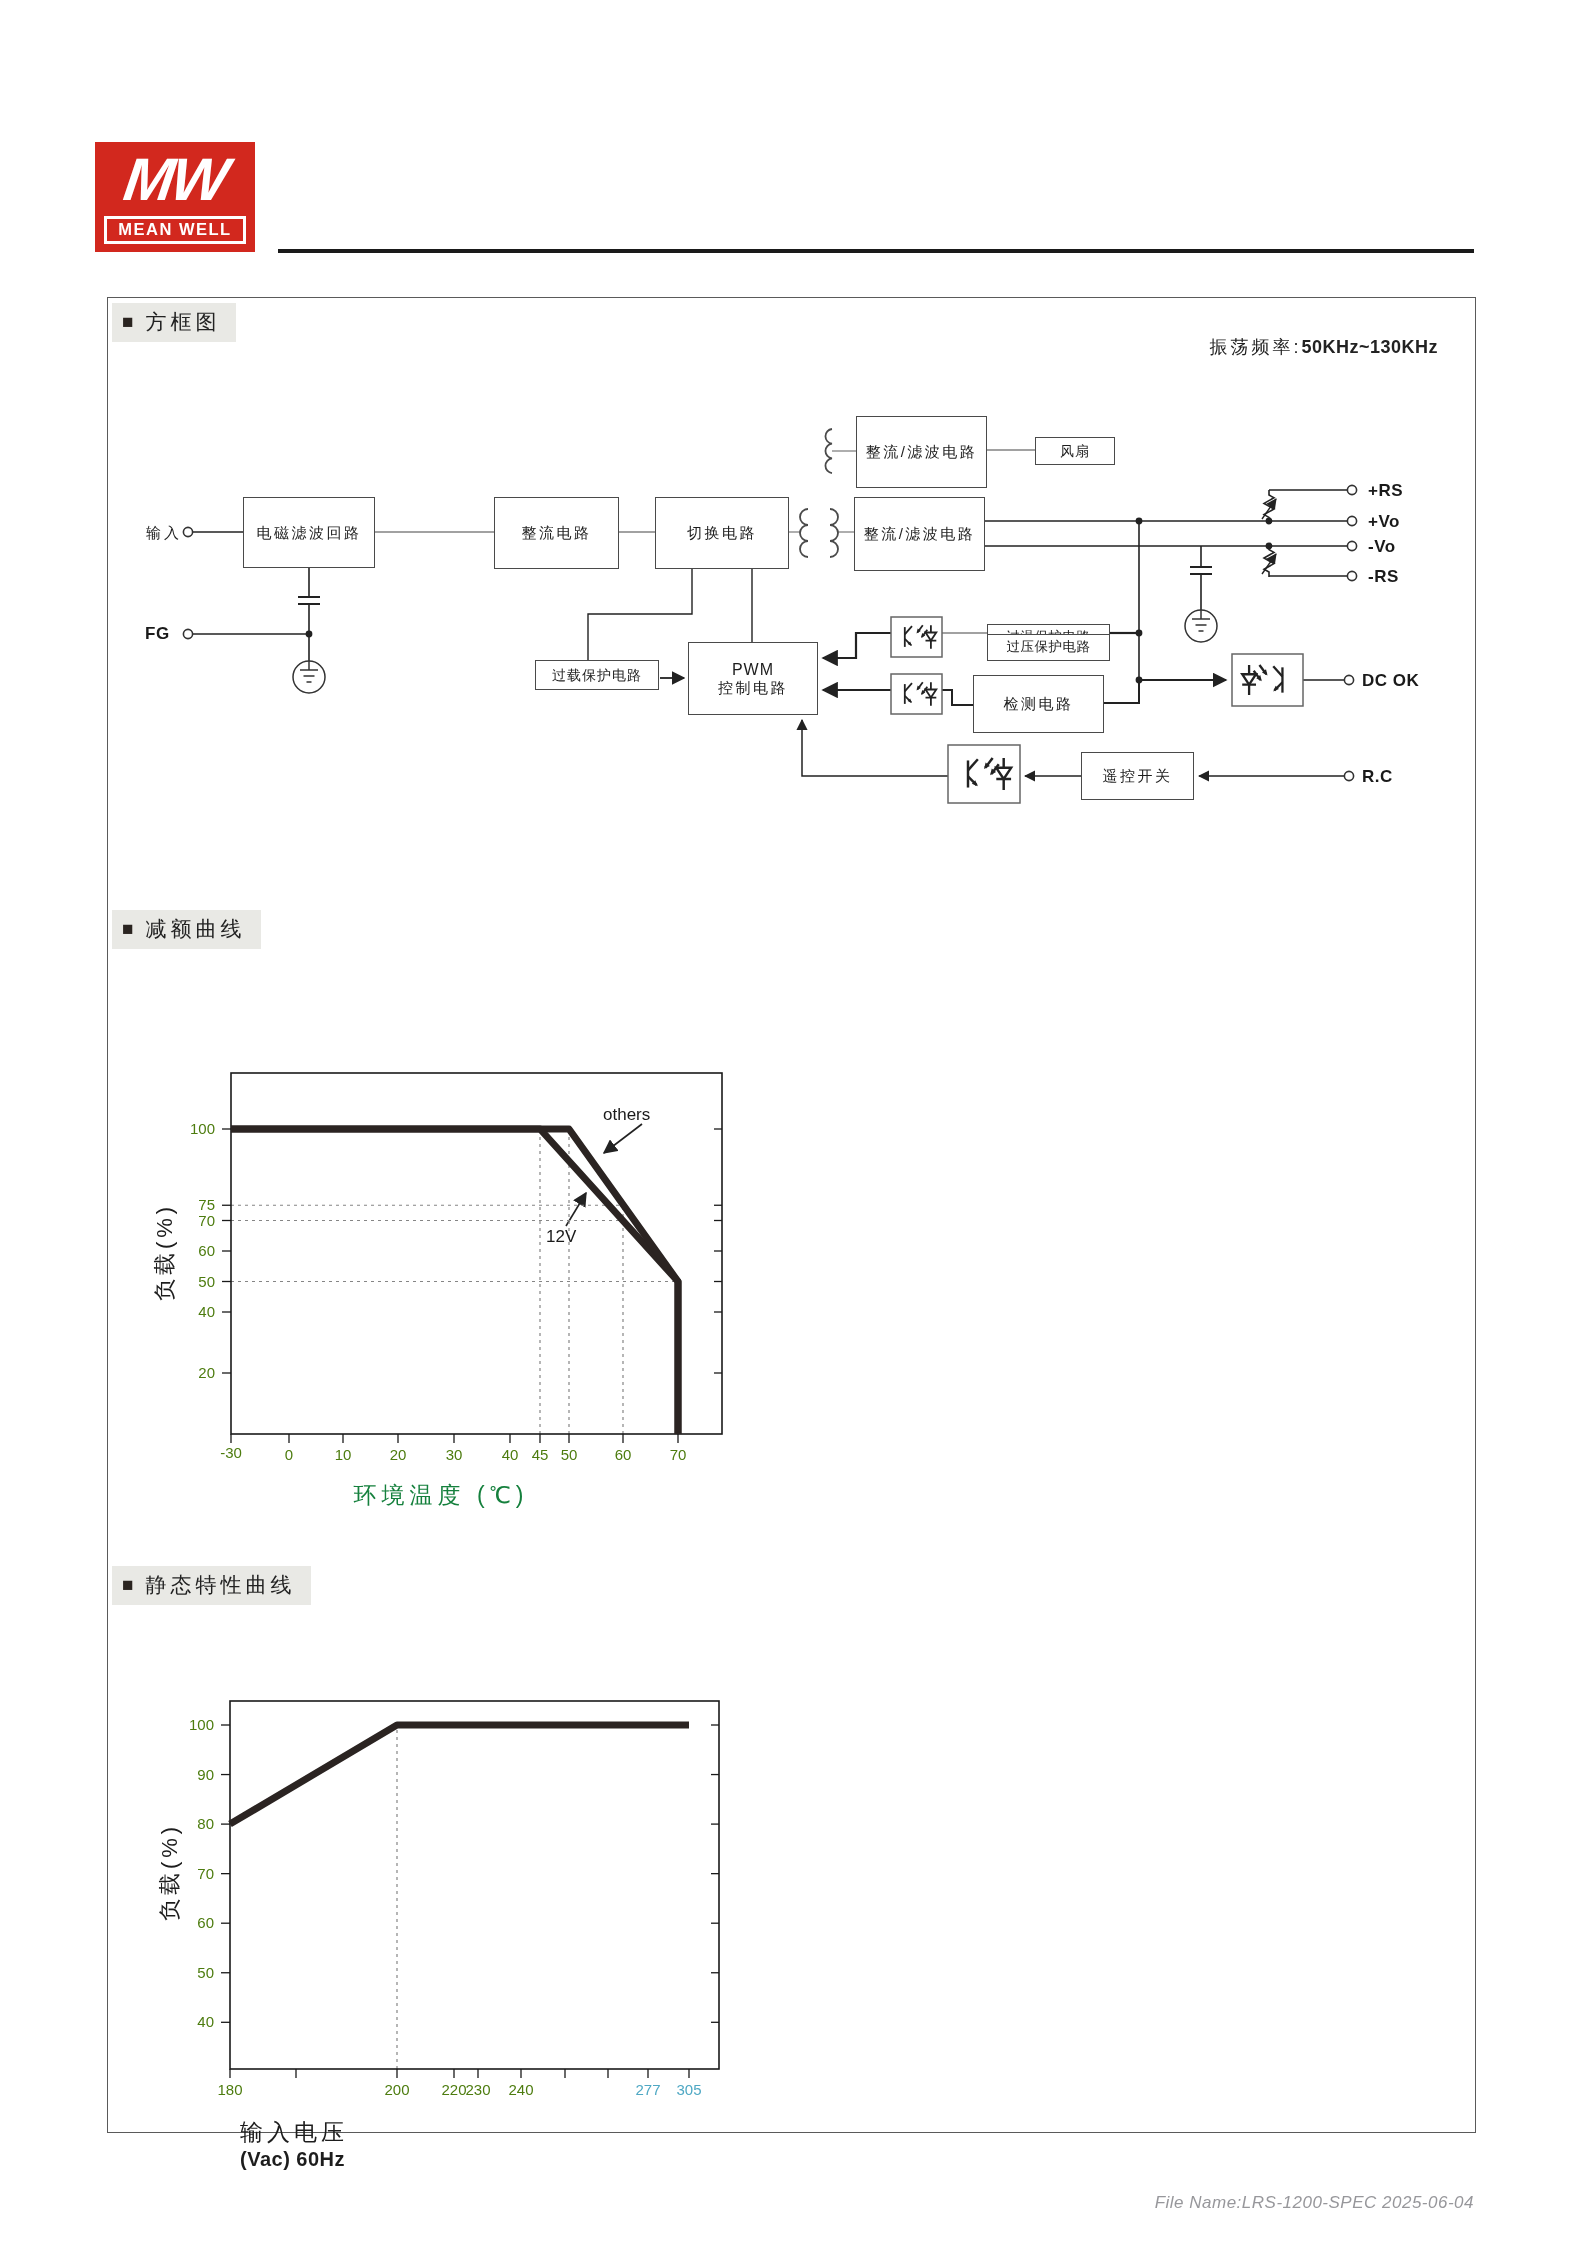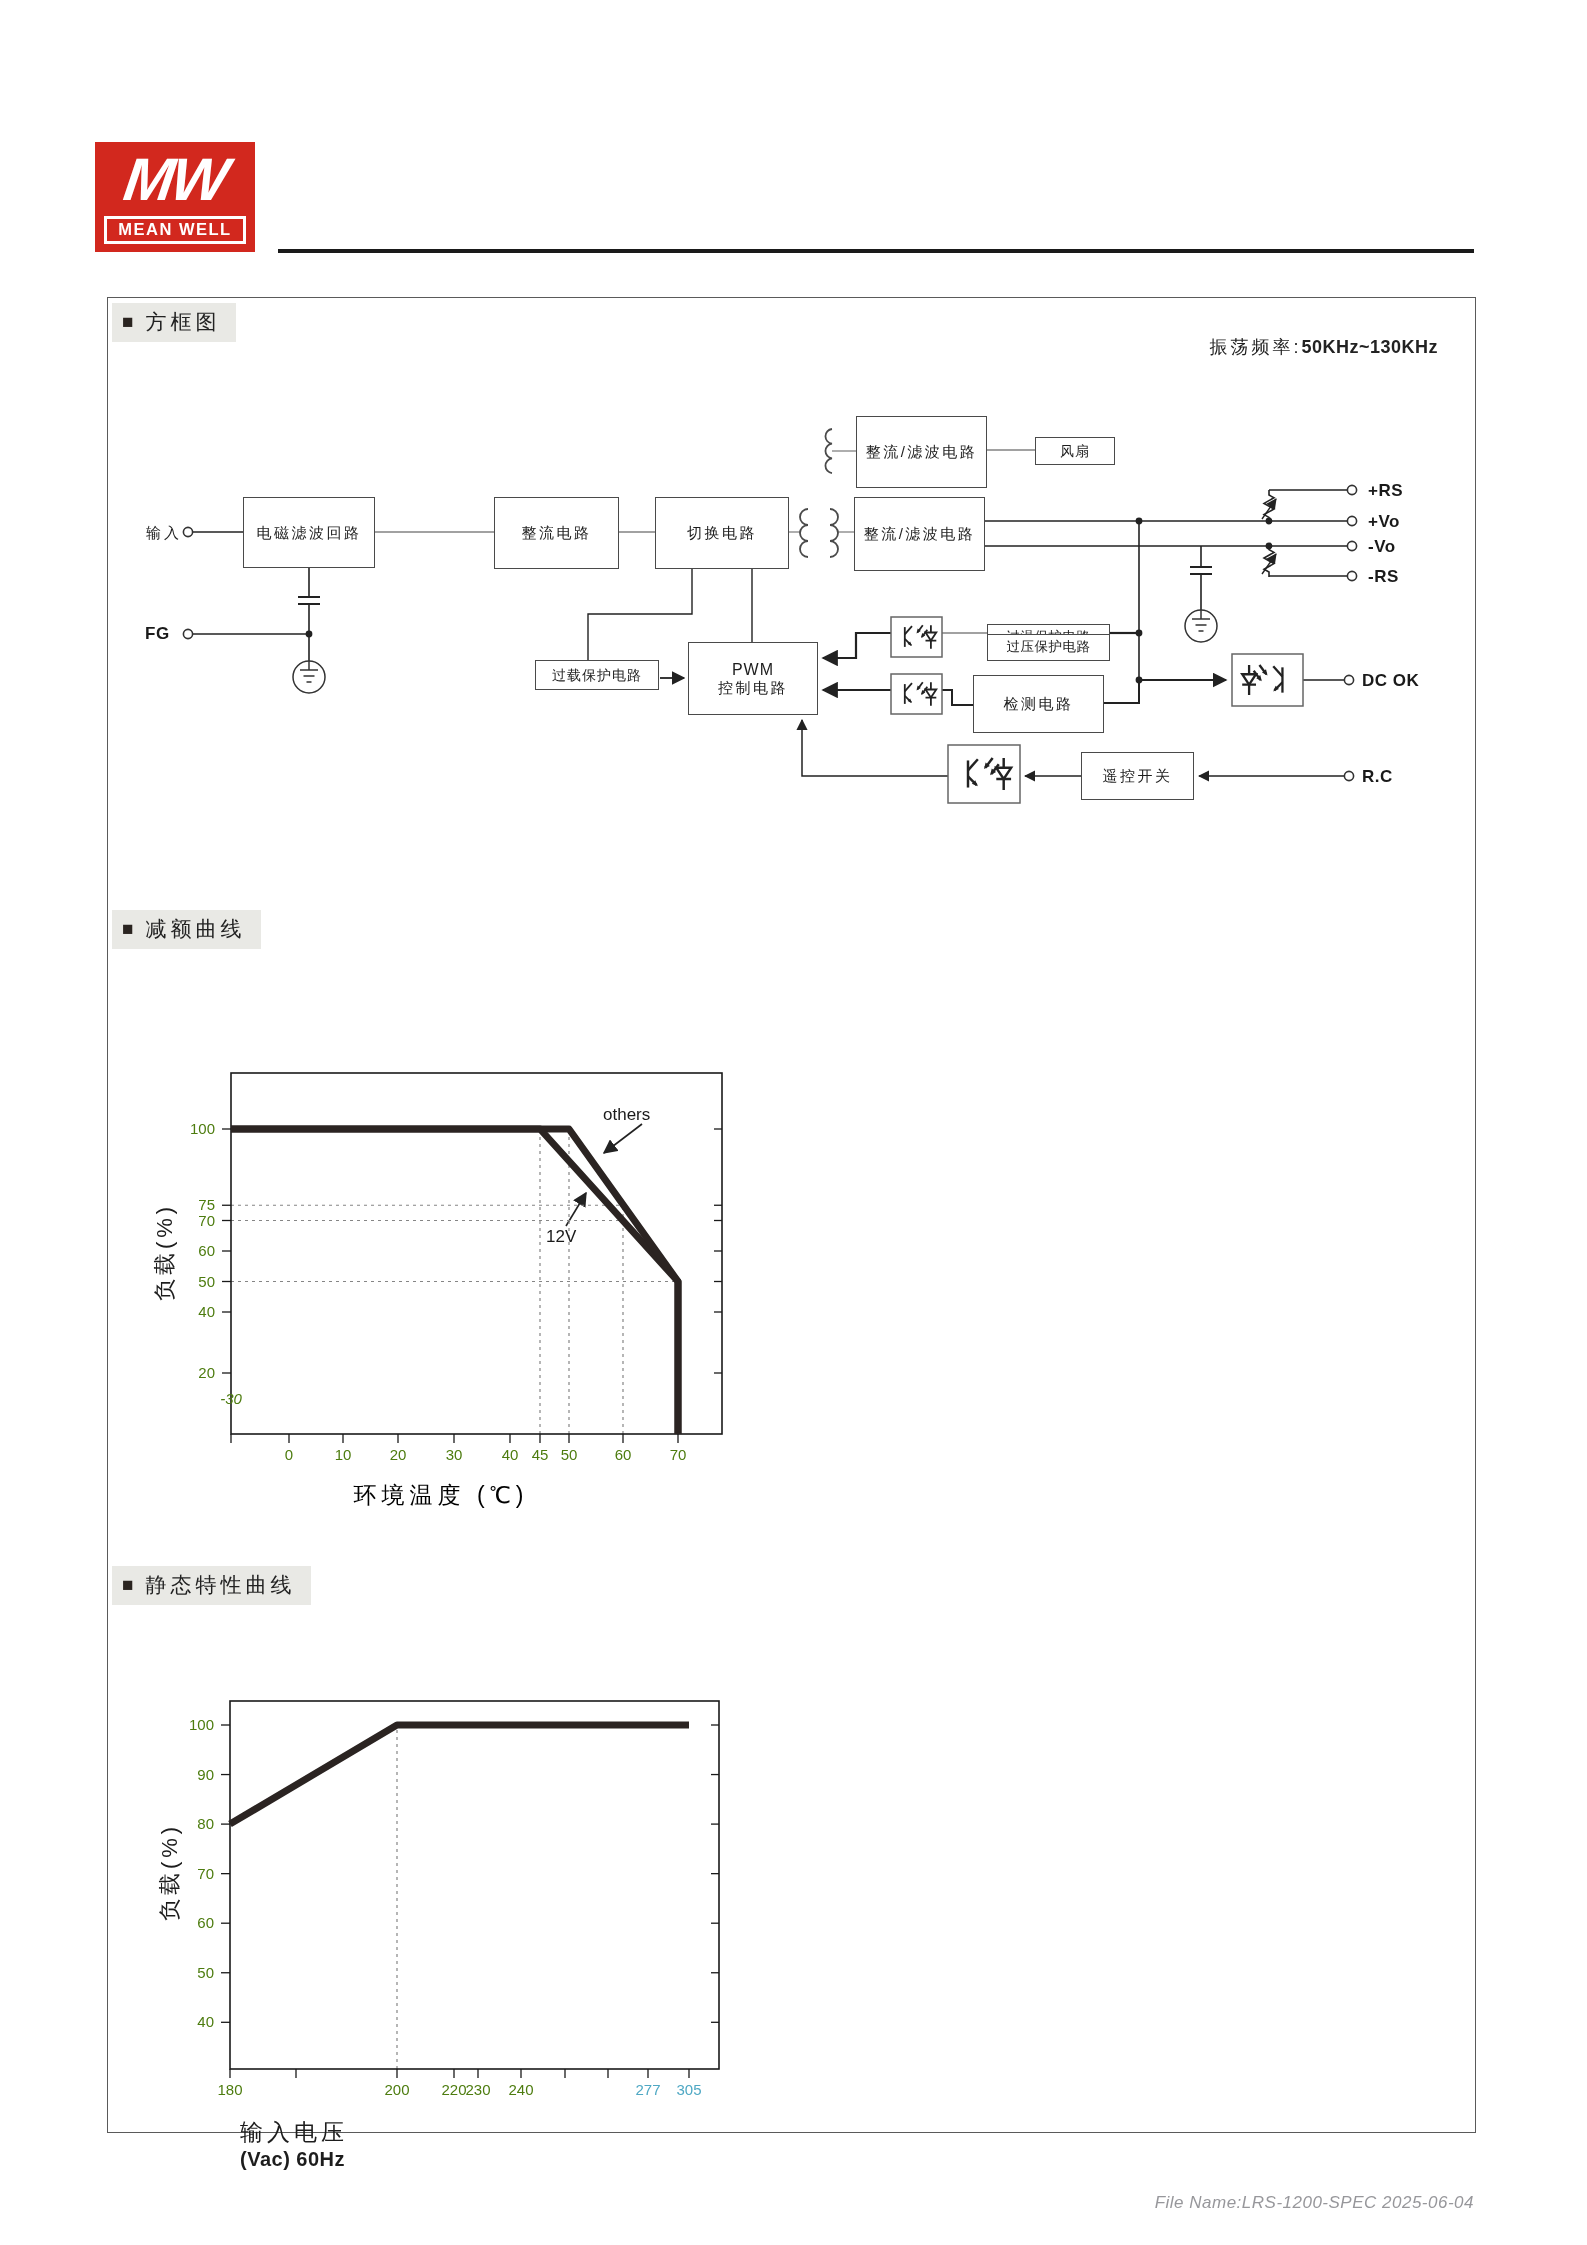--- a/index.html
+++ b/index.html
@@ -36,21 +36,21 @@
   .pwm2{font-size:15px;letter-spacing:2.5px;}
   
   .tlabel{position:absolute;font-size:17px;font-weight:600;color:#1a1a1a;letter-spacing:.5px;}
   .cjklabel{position:absolute;font-size:15px;letter-spacing:3px;color:#1d1d1d;}
   svg.layer{position:absolute;left:0;top:0;width:1587px;height:2245px;}
   
   .tick{position:absolute;font-size:15px;color:#4d7c0f;text-align:center;}
   .ytick{text-align:right;width:46px;}
   .vlabel{position:absolute;width:160px;height:26px;text-align:center;transform:rotate(-90deg);
           font-size:22px;letter-spacing:4px;color:#1d1d1d;}
-  .xlabel{position:absolute;text-align:center;font-size:23px;letter-spacing:5px;color:#000000;}
+  .xlabel{position:absolute;text-align:center;font-size:23px;letter-spacing:5px;color:#15803d;}
   .xlabel-mix{position:absolute;display:flex;justify-content:center;align-items:baseline;color:#1d1d1d;flex-direction:column;}
   .xlabel-mix .cjk{font-size:23px;letter-spacing:4px;}
   .xlabel-mix .lat{font-size:20px;font-weight:bold;letter-spacing:.5px;}
   .anno{position:absolute;font-size:17px;color:#1a1a1a;}
   .footer{position:absolute;right:113px;top:2193px;font-size:17px;font-style:italic;color:#97979b;letter-spacing:.5px;}
 </style>
 </head>
 <body>
 
 <div class="page">
@@ -251,21 +251,21 @@
       <line x1="222" y1="1251" x2="231" y2="1251" stroke="#1a1a1a" stroke-width="1.3"></line>
       <line x1="714" y1="1251" x2="722" y2="1251" stroke="#1a1a1a" stroke-width="1.3"></line>
       <line x1="222" y1="1281.5" x2="231" y2="1281.5" stroke="#1a1a1a" stroke-width="1.3"></line>
       <line x1="714" y1="1281.5" x2="722" y2="1281.5" stroke="#1a1a1a" stroke-width="1.3"></line>
       <line x1="222" y1="1312" x2="231" y2="1312" stroke="#1a1a1a" stroke-width="1.3"></line>
       <line x1="714" y1="1312" x2="722" y2="1312" stroke="#1a1a1a" stroke-width="1.3"></line>
       <line x1="222" y1="1373" x2="231" y2="1373" stroke="#1a1a1a" stroke-width="1.3"></line>
       <line x1="714" y1="1373" x2="722" y2="1373" stroke="#1a1a1a" stroke-width="1.3"></line>
     </svg>
   <div id="ticks-derating">
-      <span class="tick" style="left: 207px; top: 1390px; width: 48px; font-style: italic;">-30</span>
+      <span class="tick" style="left: 207px; top: 1444px; width: 48px;">-30</span>
       <span class="tick" style="left: 265px; top: 1446px; width: 48px;">0</span>
       <span class="tick" style="left: 319px; top: 1446px; width: 48px;">10</span>
       <span class="tick" style="left: 374px; top: 1446px; width: 48px;">20</span>
       <span class="tick" style="left: 430px; top: 1446px; width: 48px;">30</span>
       <span class="tick" style="left: 486px; top: 1446px; width: 48px;">40</span>
       <span class="tick" style="left: 516px; top: 1446px; width: 48px;">45</span>
       <span class="tick" style="left: 545px; top: 1446px; width: 48px;">50</span>
       <span class="tick" style="left: 599px; top: 1446px; width: 48px;">60</span>
       <span class="tick" style="left: 654px; top: 1446px; width: 48px;">70</span>
       <span class="tick ytick" style="left: 169px; top: 1120px;">100</span>

